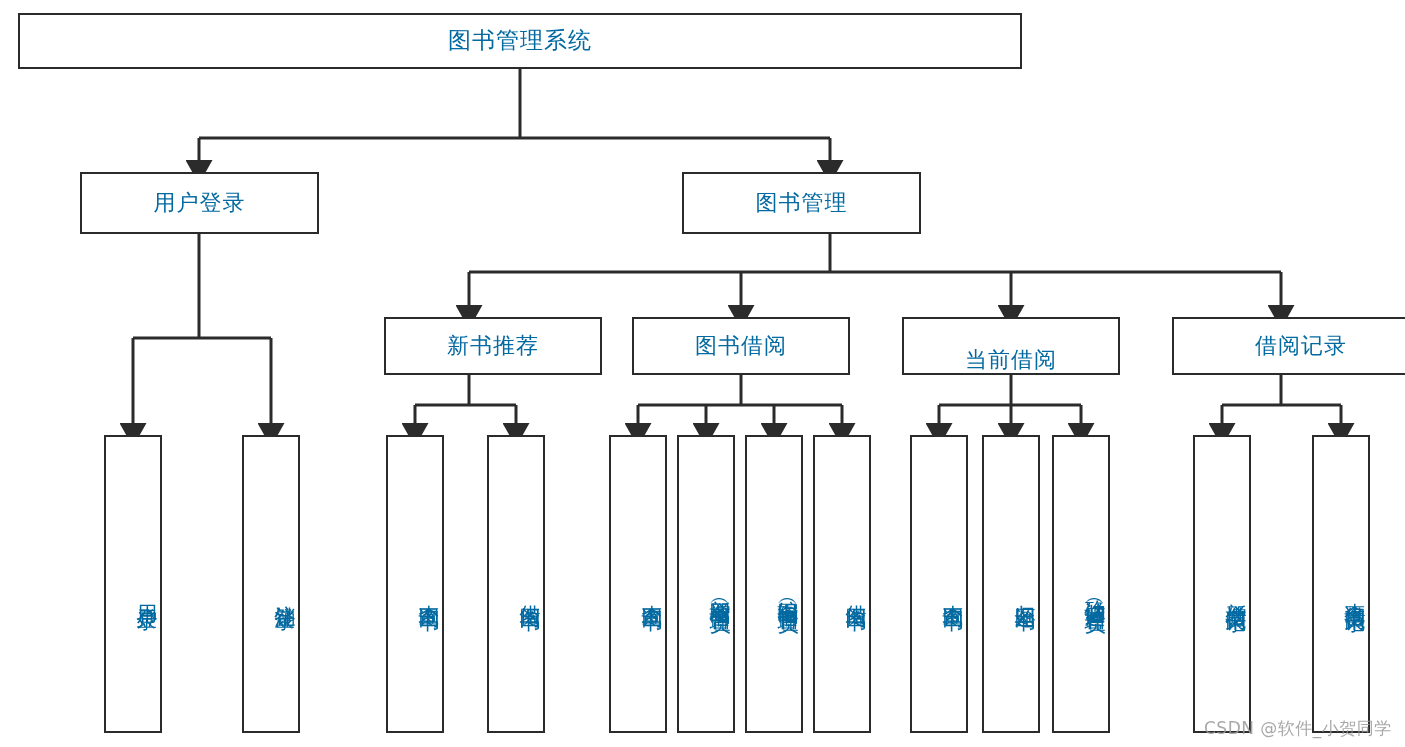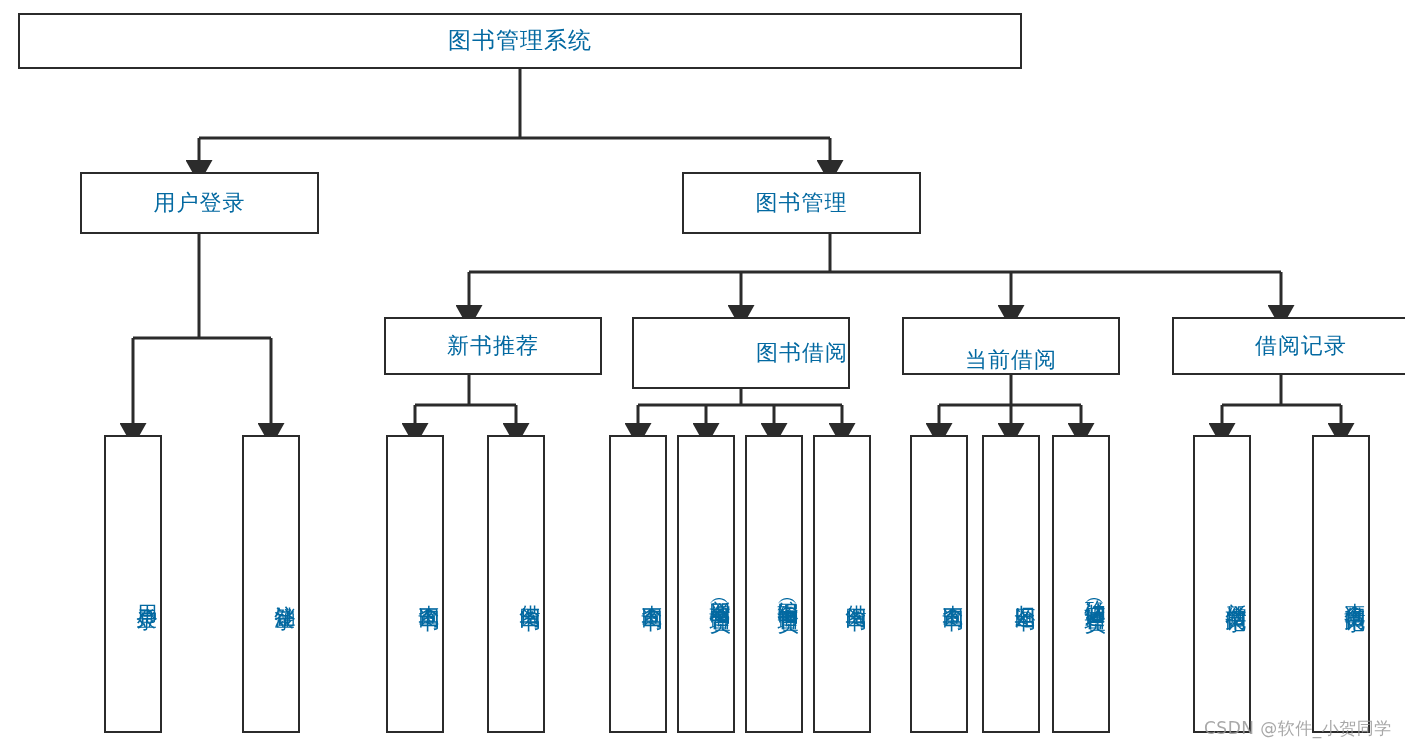--- a/index.html
+++ b/index.html
@@ -123,21 +123,21 @@
   <div class="node horizontal" style="left: 80px; top: 172px; width: 239px; height: 62px;">
     <span class="node-label">用户登录</span>
   </div>
   <div class="node horizontal" style="left: 682px; top: 172px; width: 239px; height: 62px; justify-content: center;">
     <span class="node-label">图书管理</span>
   </div>
 
   <div class="node horizontal" style="left: 360px; top: 317px; width: 218px; height: 58px; margin-left: 24px;">
     <span class="node-label">新书推荐</span>
   </div>
-  <div class="node horizontal" style="left: 632px; top: 317px; width: 218px; height: 72px; justify-content: flex-end;">
+  <div class="node horizontal" style="left: 632px; top: 317px; width: 218px; height: 58px;">
     <span class="node-label">图书借阅</span>
   </div>
   <div class="node horizontal" style="left: 902px; top: 317px; width: 218px; height: 58px; align-items: flex-end;">
     <span class="node-label">当前借阅</span>
   </div>
   <div class="node horizontal" style="left: 1172px; top: 317px; width: 258px; height: 58px;">
     <span class="node-label">借阅记录</span>
   </div>
 
   <div class="node vertical" style="left: 104px; top: 435px; width: 58px; height: 298px;">

